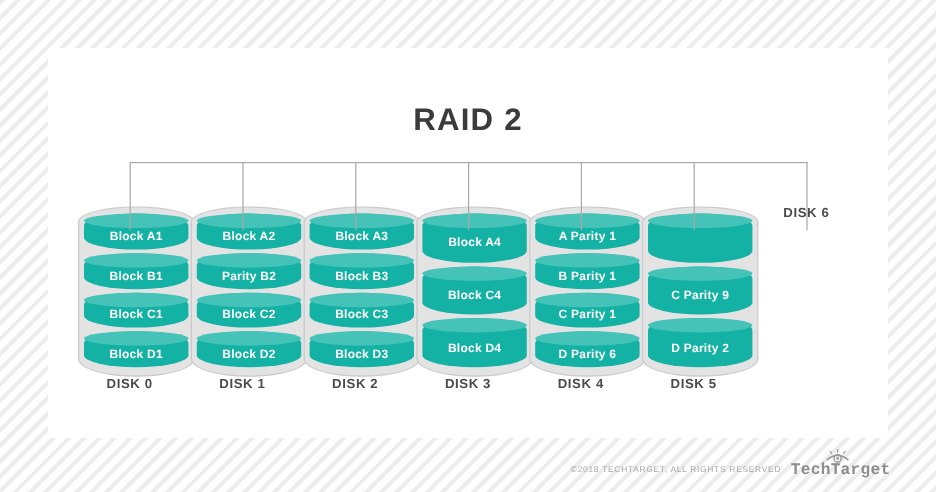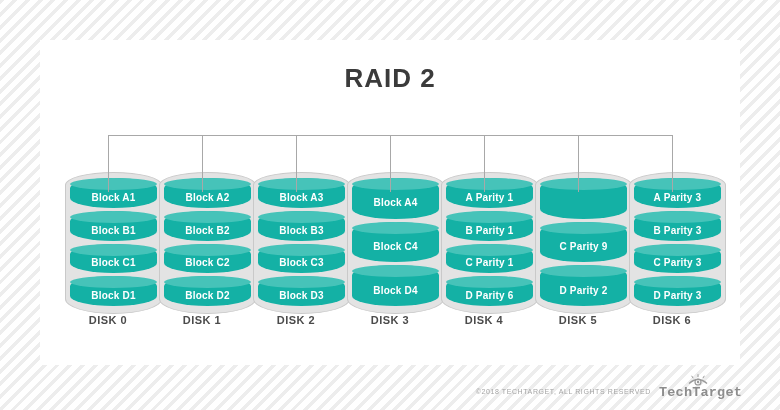--- a/index.html
+++ b/index.html
@@ -18,21 +18,21 @@
 
   .card {
     position: absolute;
     left: 40px; top: 40px;
     width: 700px; height: 325px;
     background: #ffffff;
   }
 
   .title {
     position: absolute;
-    left: 0; top: 23px; width: 100%;
+    left: 0; top: 44px; width: 100%;
     margin: 0;
     text-align: center;
     font-size: 26px;
     font-weight: 800;
     letter-spacing: 1px;
     color: #3b3b3b;
   }
 
   .diagram { position: absolute; inset: 0; }
 
@@ -168,21 +168,21 @@
             <div class="disk-label">DISK 0</div>
           </div>
           <div class="disk">
             <div class="cylinder">
               <div class="block">
                 <div class="cap"></div>
                 <div class="block-label">Block A2</div>
               </div>
               <div class="block">
                 <div class="cap"></div>
-                <div class="block-label">Block B2</div>
+                <div class="block-label">Parity B2</div>
               </div>
               <div class="block">
                 <div class="cap"></div>
                 <div class="block-label">Block C2</div>
               </div>
               <div class="block">
                 <div class="cap"></div>
                 <div class="block-label">Block D2</div>
               </div>
             </div>
@@ -257,38 +257,20 @@
                 <div class="block-label">C Parity 9</div>
               </div>
               <div class="block">
                 <div class="cap"></div>
                 <div class="block-label">D Parity 2</div>
               </div>
             </div>
             <div class="disk-label">DISK 5</div>
           </div>
           <div class="disk">
-            <div class="cylinder">
-              <div class="block">
-                <div class="cap"></div>
-                <div class="block-label">A Parity 3</div>
-              </div>
-              <div class="block">
-                <div class="cap"></div>
-                <div class="block-label">B Parity 3</div>
-              </div>
-              <div class="block">
-                <div class="cap"></div>
-                <div class="block-label">C Parity 3</div>
-              </div>
-              <div class="block">
-                <div class="cap"></div>
-                <div class="block-label">D Parity 3</div>
-              </div>
-            </div>
             <div class="disk-label">DISK 6</div>
           </div>
         </div>
     <div class="connector" style="left: 68px;"></div>
         <div class="connector" style="left: 162px;"></div>
         <div class="connector" style="left: 256px;"></div>
         <div class="connector" style="left: 350px;"></div>
         <div class="connector" style="left: 444px;"></div>
         <div class="connector" style="left: 538px;"></div>
         <div class="connector" style="left: 632px;"></div>

